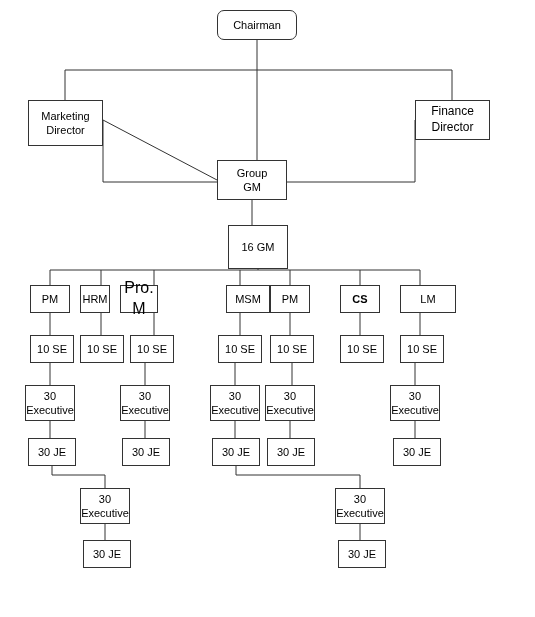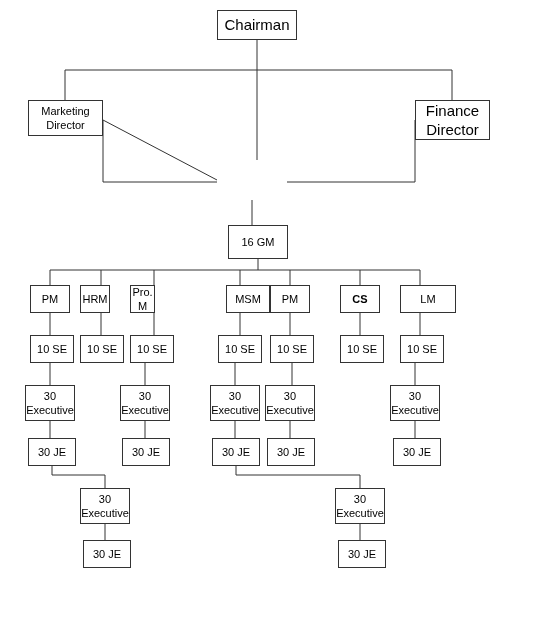--- a/index.html
+++ b/index.html
@@ -111,27 +111,28 @@
 
     <line x1="105" y1="524" x2="105" y2="540"></line>
 
     <line x1="236" y1="466" x2="236" y2="475"></line>
     <line x1="236" y1="475" x2="360" y2="475"></line>
     <line x1="360" y1="475" x2="360" y2="488"></line>
 
     <line x1="360" y1="524" x2="360" y2="540"></line>
   </svg>
 
-<div class="node" style="left: 217px; top: 10px; width: 80px; height: 30px; font-size: 15px;">Chairman</div>
-    <div class="node" style="left: 28px; top: 100px; width: 75px; height: 36px; font-size: 11px;">Marketing<br>Director</div>
-    <div class="node" style="left: 415px; top: 100px; width: 75px; height: 40px; font-size: 15px;">Finance<br>Director</div>
-    <div class="node" style="left: 228px; top: 225px; width: 60px; height: 34px; font-size: 11px;">16 GM</div>
+<div class="node" style="left: 217px; top: 10px; width: 80px; height: 30px; font-size: 11px; border-radius: 7px;">Chairman</div>
+    <div class="node" style="left: 28px; top: 100px; width: 75px; height: 46px; font-size: 11px;">Marketing<br>Director</div>
+    <div class="node" style="left: 415px; top: 100px; width: 75px; height: 40px; font-size: 12px;">Finance<br>Director</div>
+    <div class="node" style="left: 217px; top: 160px; width: 70px; height: 40px; font-size: 11px;">Group<br>GM</div>
+    <div class="node" style="left: 228px; top: 225px; width: 60px; height: 44px; font-size: 11px;">16 GM</div>
     <div class="node" style="left: 30px; top: 285px; width: 40px; height: 28px; font-size: 11px;">PM</div>
     <div class="node" style="left: 80px; top: 285px; width: 30px; height: 28px; font-size: 11px;">HRM</div>
-    <div class="node" style="left: 130px; top: 285px; width: 25px; height: 28px; font-size: 11px;">Pro. M</div>
+    <div class="node" style="left: 120px; top: 285px; width: 38px; height: 28px; font-size: 16px;">Pro. M</div>
     <div class="node" style="left: 218px; top: 285px; width: 44px; height: 28px; font-size: 11px; margin-left: 8px;">MSM</div>
     <div class="node" style="left: 270px; top: 285px; width: 40px; height: 28px; font-size: 11px;">PM</div>
     <div class="node" style="left: 340px; top: 285px; width: 40px; height: 28px; font-size: 11px; font-weight: bold;">CS</div>
     <div class="node" style="left: 400px; top: 285px; width: 56px; height: 28px; font-size: 11px;">LM</div>
     <div class="node" style="left: 30px; top: 335px; width: 44px; height: 28px; font-size: 11px;">10 SE</div>
     <div class="node" style="left: 80px; top: 335px; width: 44px; height: 28px; font-size: 11px;">10 SE</div>
     <div class="node" style="left: 130px; top: 335px; width: 44px; height: 28px; font-size: 11px;">10 SE</div>
     <div class="node" style="left: 218px; top: 335px; width: 44px; height: 28px; font-size: 11px;">10 SE</div>
     <div class="node" style="left: 270px; top: 335px; width: 44px; height: 28px; font-size: 11px;">10 SE</div>
     <div class="node" style="left: 340px; top: 335px; width: 44px; height: 28px; font-size: 11px;">10 SE</div>

